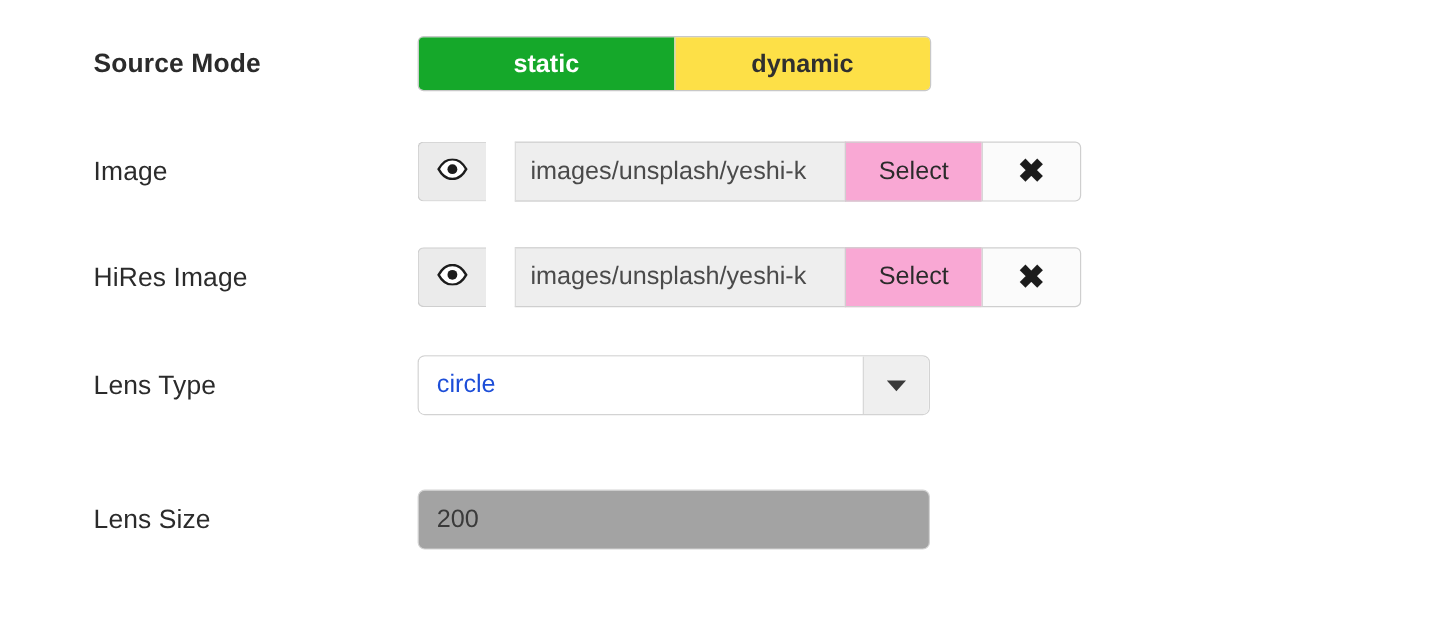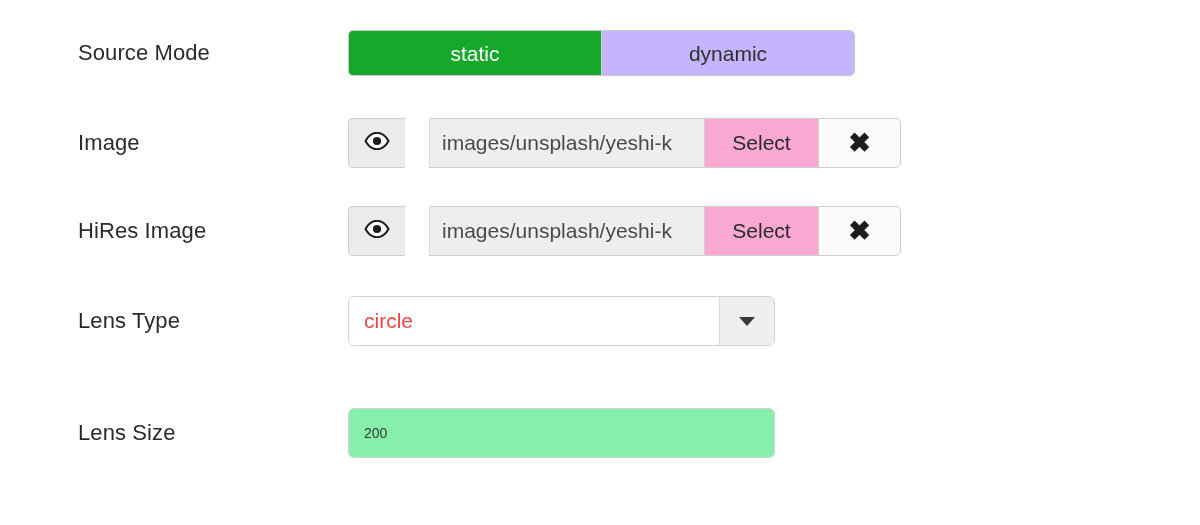--- a/index.html
+++ b/index.html
@@ -49,32 +49,32 @@
   }
 
   
   .segmented {
     display: flex;
     height: 46px;
     border-radius: 5px;
     overflow: hidden;
     border: 1px solid #c8c8c8;
     box-sizing: border-box;
-    width: 507px;
+    width: 428px;
     background: #f0f0f0;
   }
   .seg {
     flex: 1 1 50%;
     display: flex;
     align-items: center;
     justify-content: center;
     font-size: 21px;
     line-height: 1;
     color: #2f2f2f;
-    background: #c4b5fd;
+    background: #fde047;
     cursor: pointer;
     user-select: none;
   }
   .seg + .seg {
     border-left: 1px solid #d2d2d2;
   }
   .seg.active {
     background: #15a82a;
     color: #ffffff;
     border-left-color: #15a82a;
@@ -157,43 +157,43 @@
     box-sizing: border-box;
     background: #ffffff;
     overflow: hidden;
   }
   .dropdown-value {
     flex: 1;
     display: flex;
     align-items: center;
     padding-left: 15px;
     font-size: 21px;
-    color: #ef4444;
+    color: #1d4ed8;
     background: #ffffff;
   }
   .dropdown-arrow {
     width: 54px;
     display: flex;
     align-items: center;
     justify-content: center;
     background: #efefef;
     border-left: 1px solid #d8d8d8;
     cursor: pointer;
   }
 
   
   .text-input {
     width: 427px;
     height: 50px;
     box-sizing: border-box;
     border: 1px solid #d3d3d3;
     border-radius: 6px;
-    background: #86efac;
+    background: #a3a3a3;
     font-family: "Liberation Sans", sans-serif;
-    font-size: 14px;
+    font-size: 21px;
     color: #3a3a3a;
     padding: 8px 15px;
     outline: none;
     display: flex;
     align-items: center;
   }
 
   .tri-down {
     width: 0;
     height: 0;
@@ -207,21 +207,21 @@
     line-height: 1;
     font-weight: bold;
     color: #1c1c1c;
   }
 </style>
 </head>
 <body>
 
 <div class="form">
 
-  <div class="row" style="top:30px; height:46px;">
+  <div class="row" style="top:30px; height:46px;font-weight:bold;">
     <div class="row-label">Source Mode</div>
     <div class="row-control">
       <div class="segmented">
         <div class="seg active">static</div>
         <div class="seg">dynamic</div>
       </div>
     </div>
   </div>
 
   <div class="row" style="top:118px; height:50px;">

